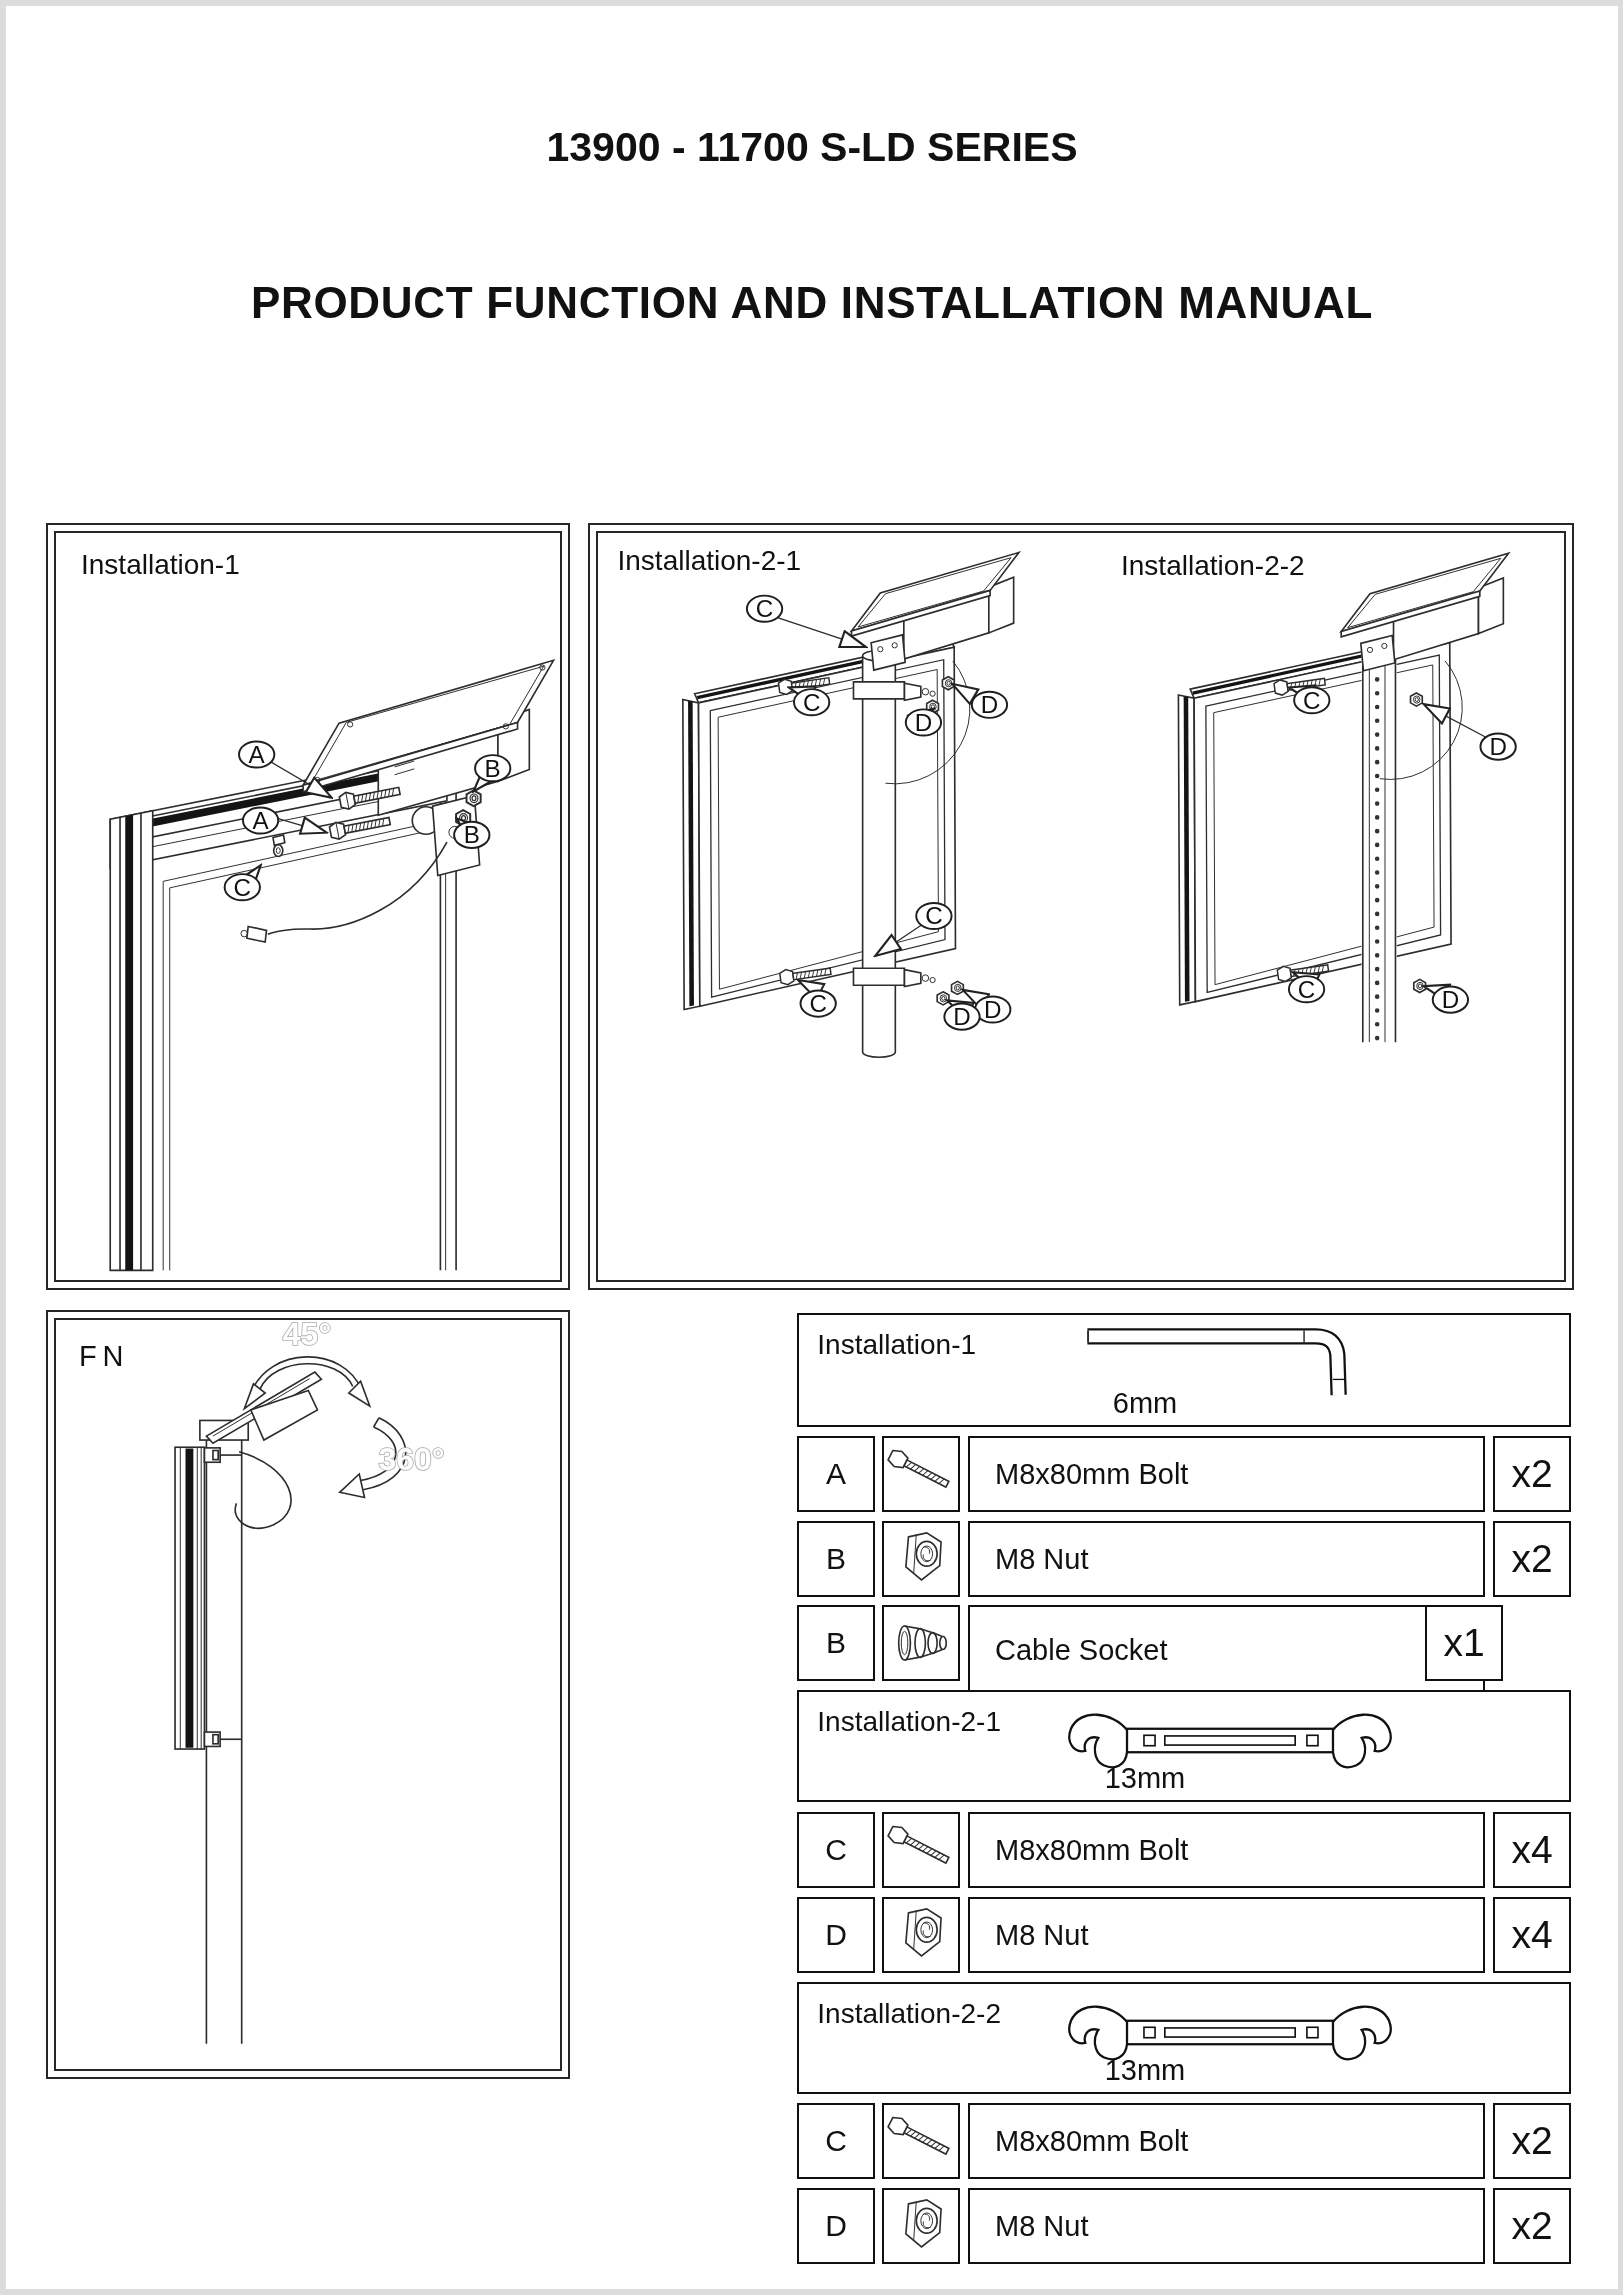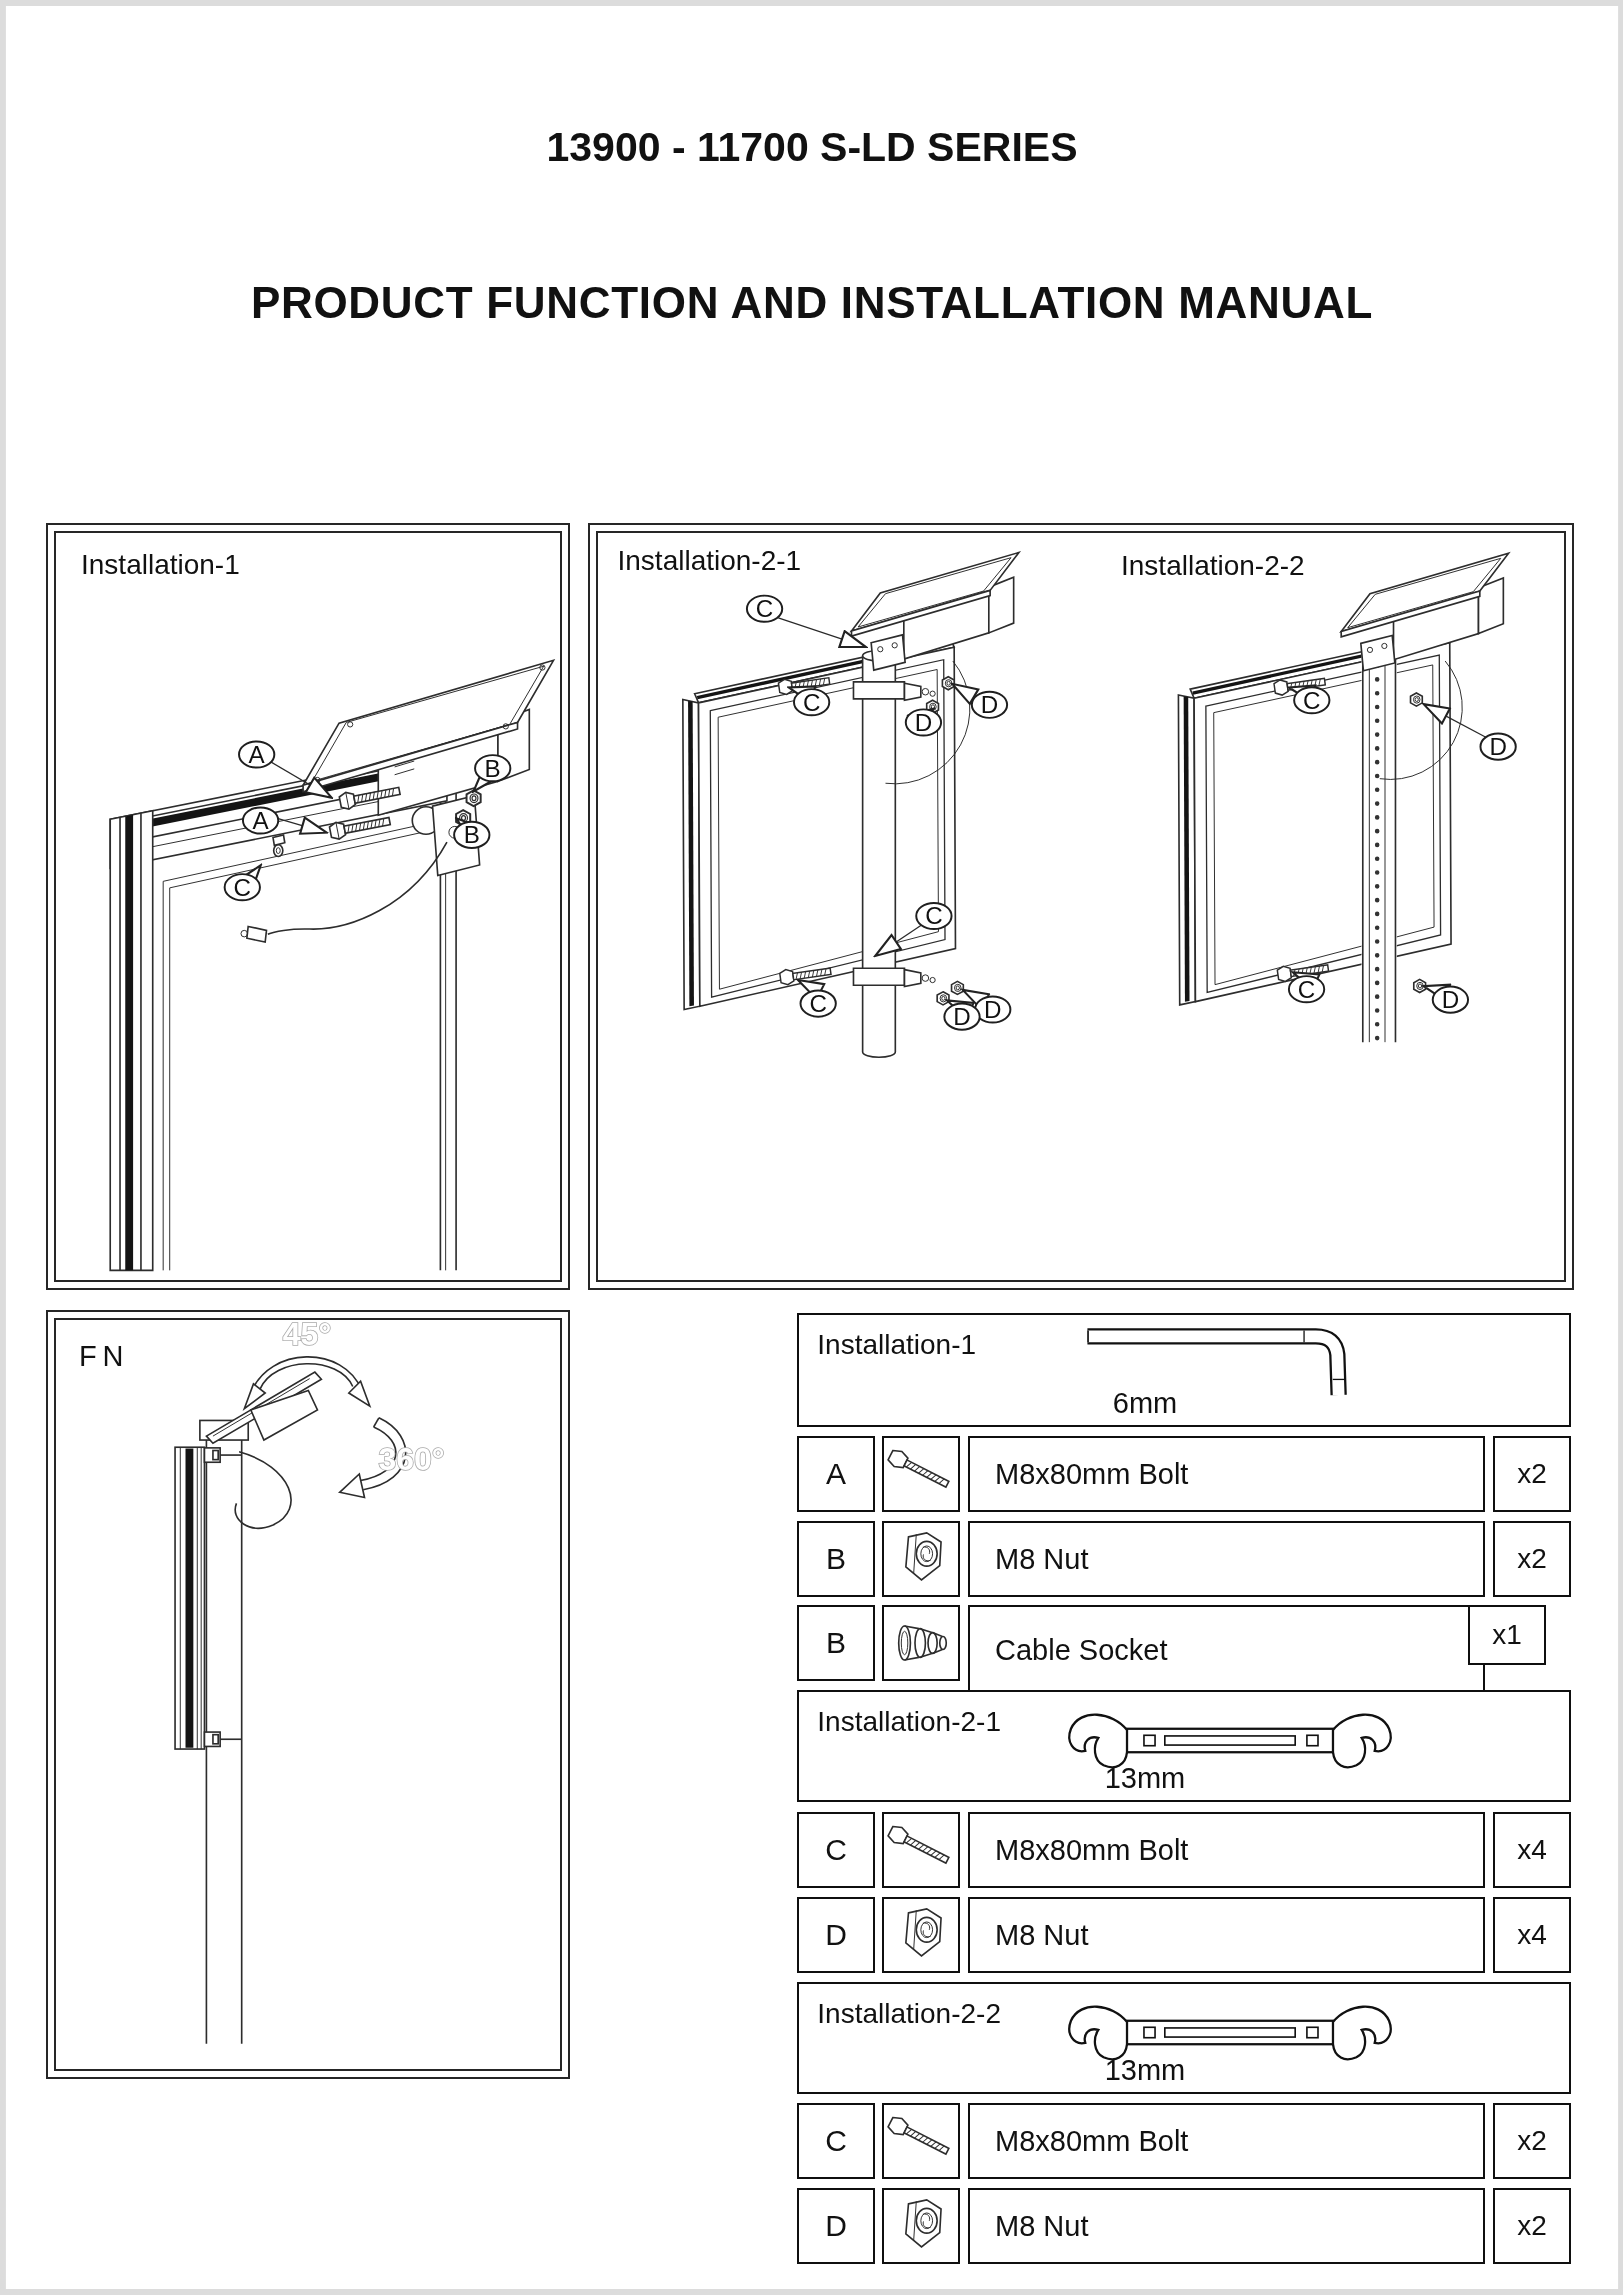--- a/index.html
+++ b/index.html
@@ -23,21 +23,21 @@
   .blk{fill:#141414;stroke:none;}
   .co{fill:#fff;stroke:#1f1f1f;stroke-width:3;}
   .cot{font-size:37px;text-anchor:middle;fill:#111;}
   .ld{stroke:#2a2a2a;stroke-width:2;fill:none;}
   .ang{font-size:49px;font-weight:bold;fill:#fff;stroke:#a9a9a9;stroke-width:2.4;paint-order:stroke;text-anchor:middle;}
 
   
   .cell{position:absolute;border:2.6px solid #0f0f0f;box-sizing:border-box;background:#fff;}
   .key{display:flex;align-items:center;justify-content:center;font-size:30px;}
   .desc{display:flex;align-items:center;padding-left:25px;font-size:29px;}
-  .qty{display:flex;align-items:center;justify-content:center;font-size:28px;}
+  .qty{display:flex;align-items:center;justify-content:center;font-size:39px;}
   .icon-cell{display:flex;align-items:center;justify-content:center;}
   .hdr-label{position:absolute;left:18.3px;top:14.4px;font-size:28px;}
   .tool-size{position:absolute;left:0;right:78px;bottom:5.2px;text-align:center;font-size:29px;}
   .toolsvg{position:absolute;}
 </style>
 </head>
 <body>
 
 <div class="page">
 
@@ -469,21 +469,21 @@
       <ellipse class="thin" cx="30" cy="52" rx="5" ry="18"></ellipse>
       <path class="ln" d="M30,26 L52,30 M30,78 L52,74"></path>
       <ellipse class="lnf" cx="54" cy="52" rx="8" ry="22"></ellipse>
       <path class="ln" d="M54,30 L72,36 M54,74 L72,68"></path>
       <ellipse class="lnf" cx="73" cy="52" rx="7" ry="16"></ellipse>
       <path class="ln" d="M73,36 L88,42 M73,68 L88,62"></path>
       <ellipse class="lnf" cx="89" cy="52" rx="5" ry="10"></ellipse>
     </svg>
   </div>
   <div class="cell desc" style="left:968px;top:1605px;width:517px;height:90px;">Cable Socket</div>
-  <div class="cell qty" style="left:1468px;top:1605px;width:78px;height:60px;">x1</div>
+  <div class="cell qty" style="left:1425px;top:1605px;width:78px;height:76px;">x1</div>
 
   <div class="cell" style="left:797px;top:1690px;width:774px;height:112px;">
     <div class="hdr-label">Installation-2-1</div>
     <svg class="toolsvg" style="left:261px;top:11.8px;" width="340" height="73" viewBox="0 0 520 112">
       <rect x="100" y="38" width="320" height="36" fill="#fff" stroke="#111" stroke-width="3.5"></rect>
       <rect x="160" y="49" width="200" height="14" fill="none" stroke="#111" stroke-width="2.5"></rect>
       <rect x="128" y="48" width="17" height="16" fill="none" stroke="#111" stroke-width="2.5"></rect>
       <rect x="378" y="48" width="17" height="16" fill="none" stroke="#111" stroke-width="2.5"></rect>
       <path d="M102,40 C80,12 30,6 16,38 C8,58 20,76 38,72 C34,58 44,48 58,52 C50,64 50,86 66,94 C84,102 100,94 102,74 Z" fill="#fff" stroke="#111" stroke-width="3.5"></path>
       <path d="M418,40 C440,12 490,6 504,38 C512,58 500,76 482,72 C486,58 476,48 462,52 C470,64 470,86 454,94 C436,102 420,94 418,74 Z" fill="#fff" stroke="#111" stroke-width="3.5"></path>

